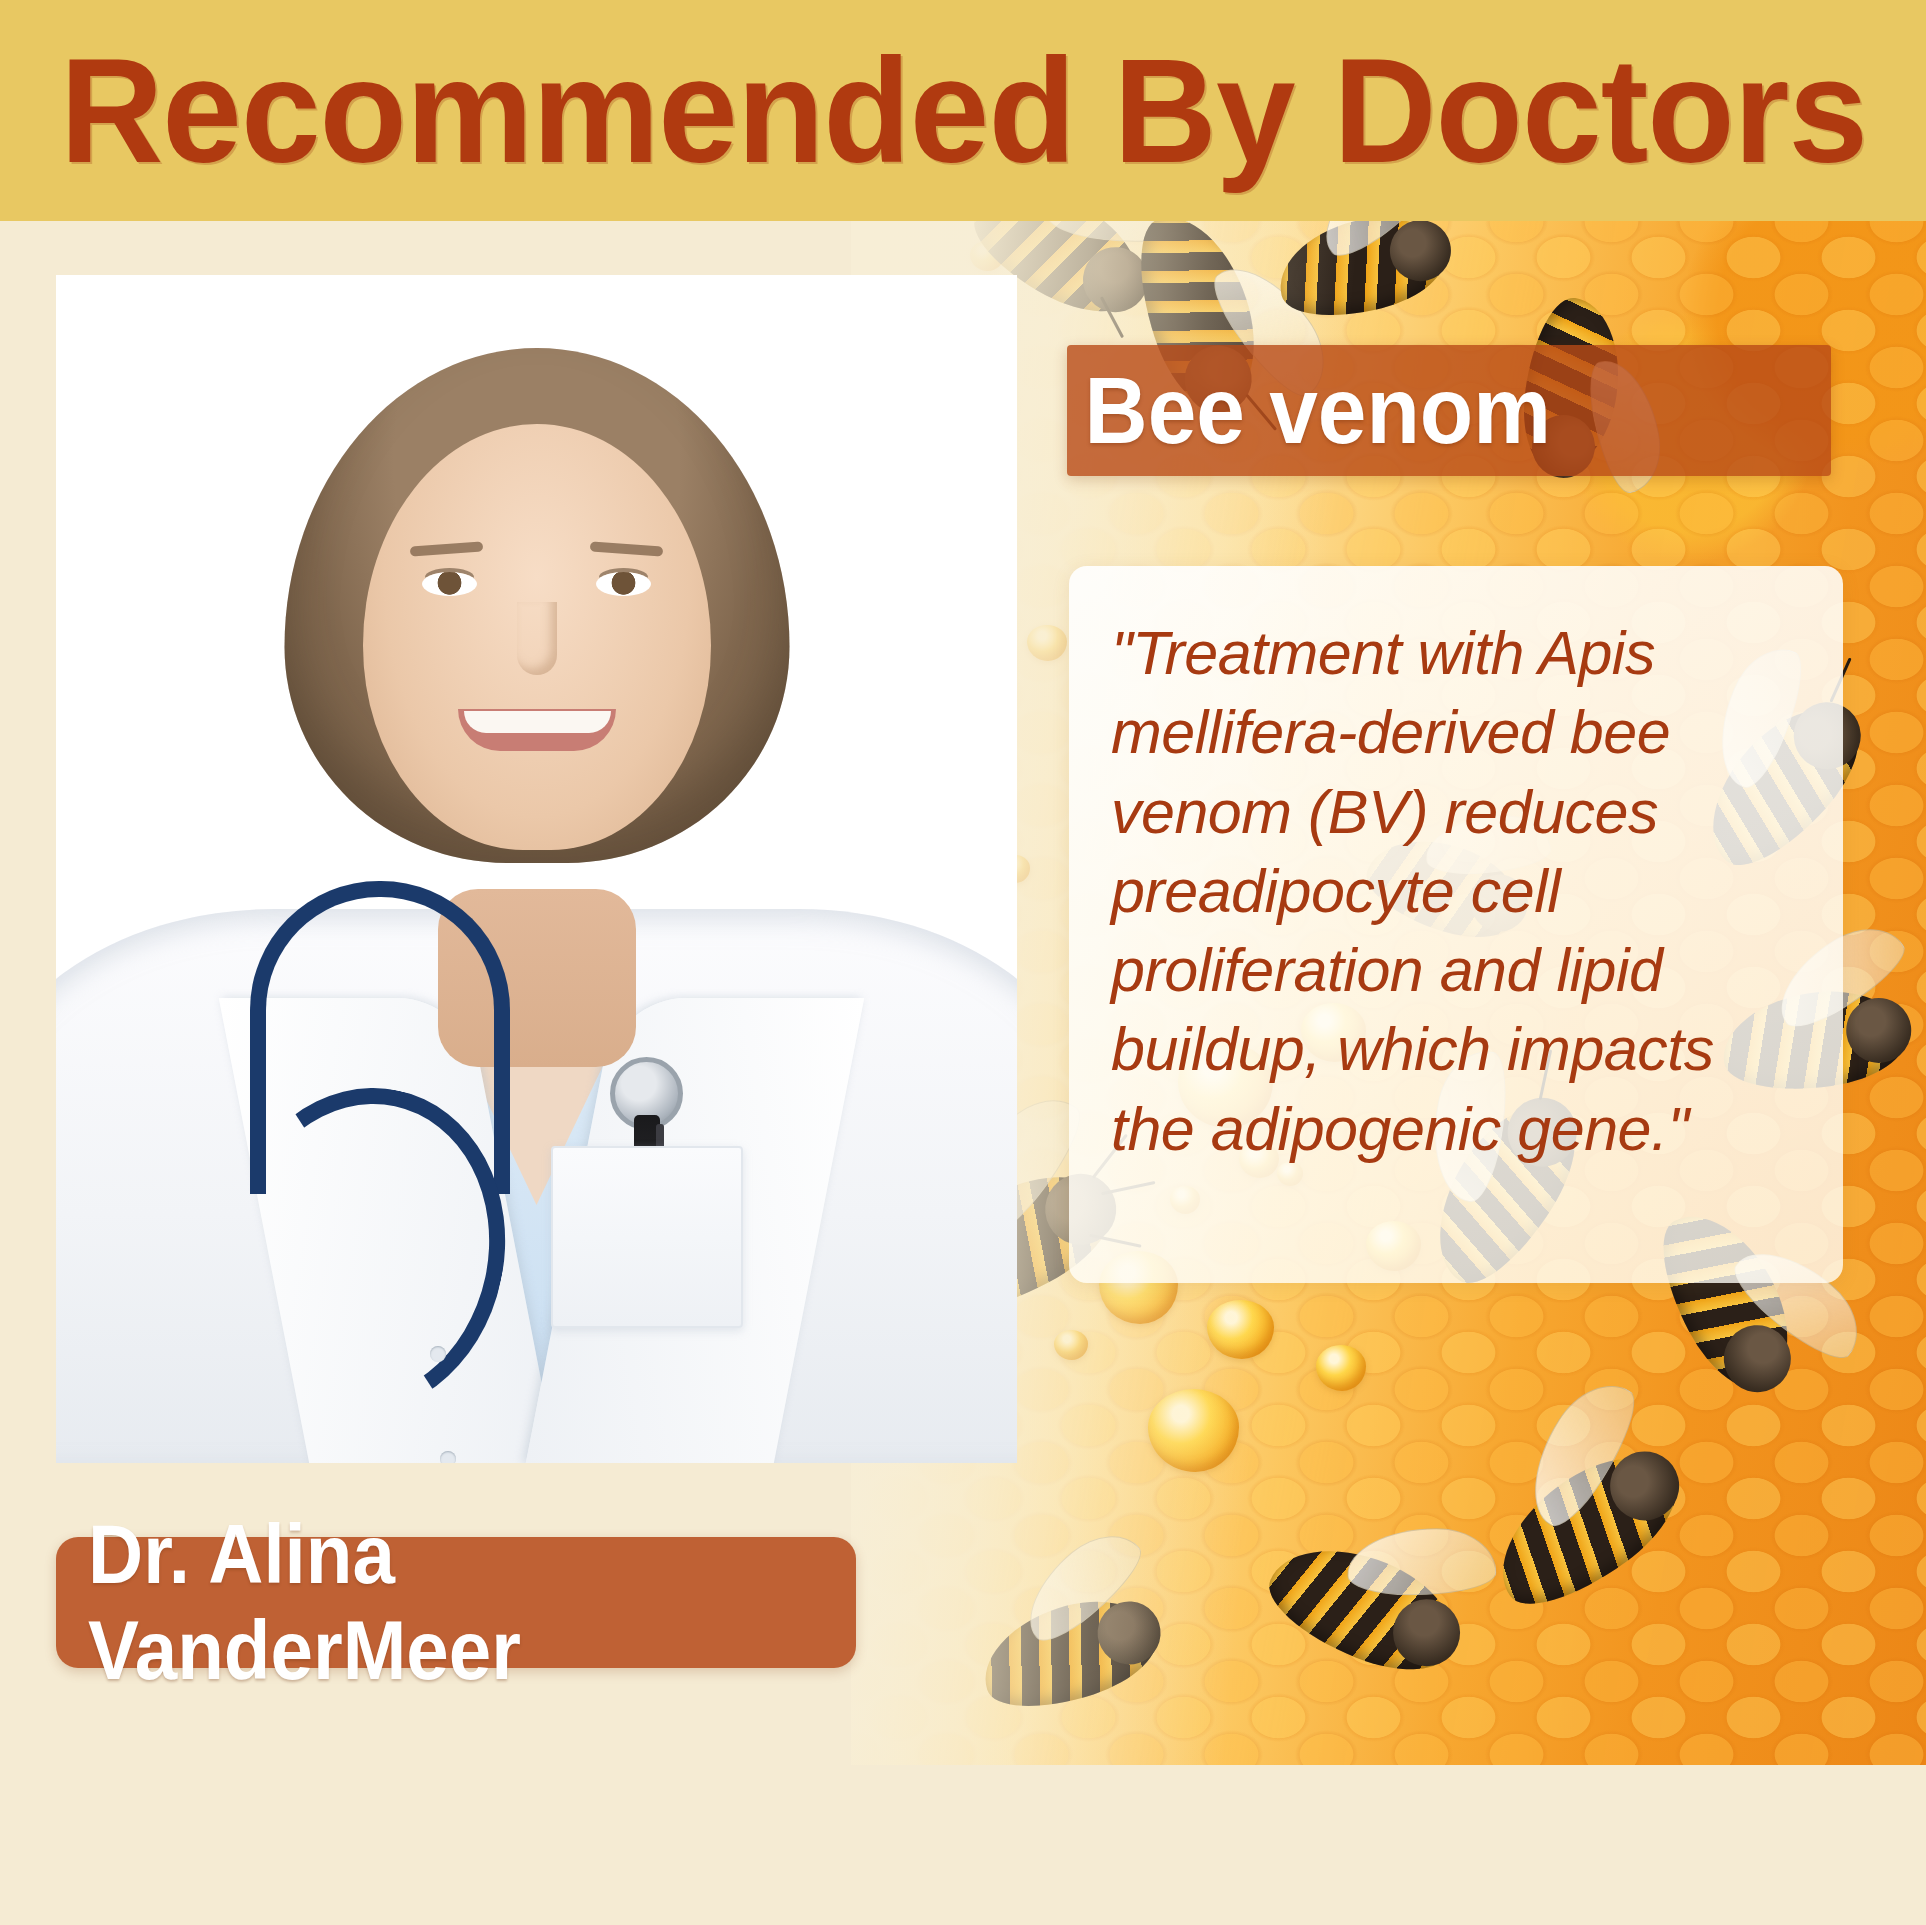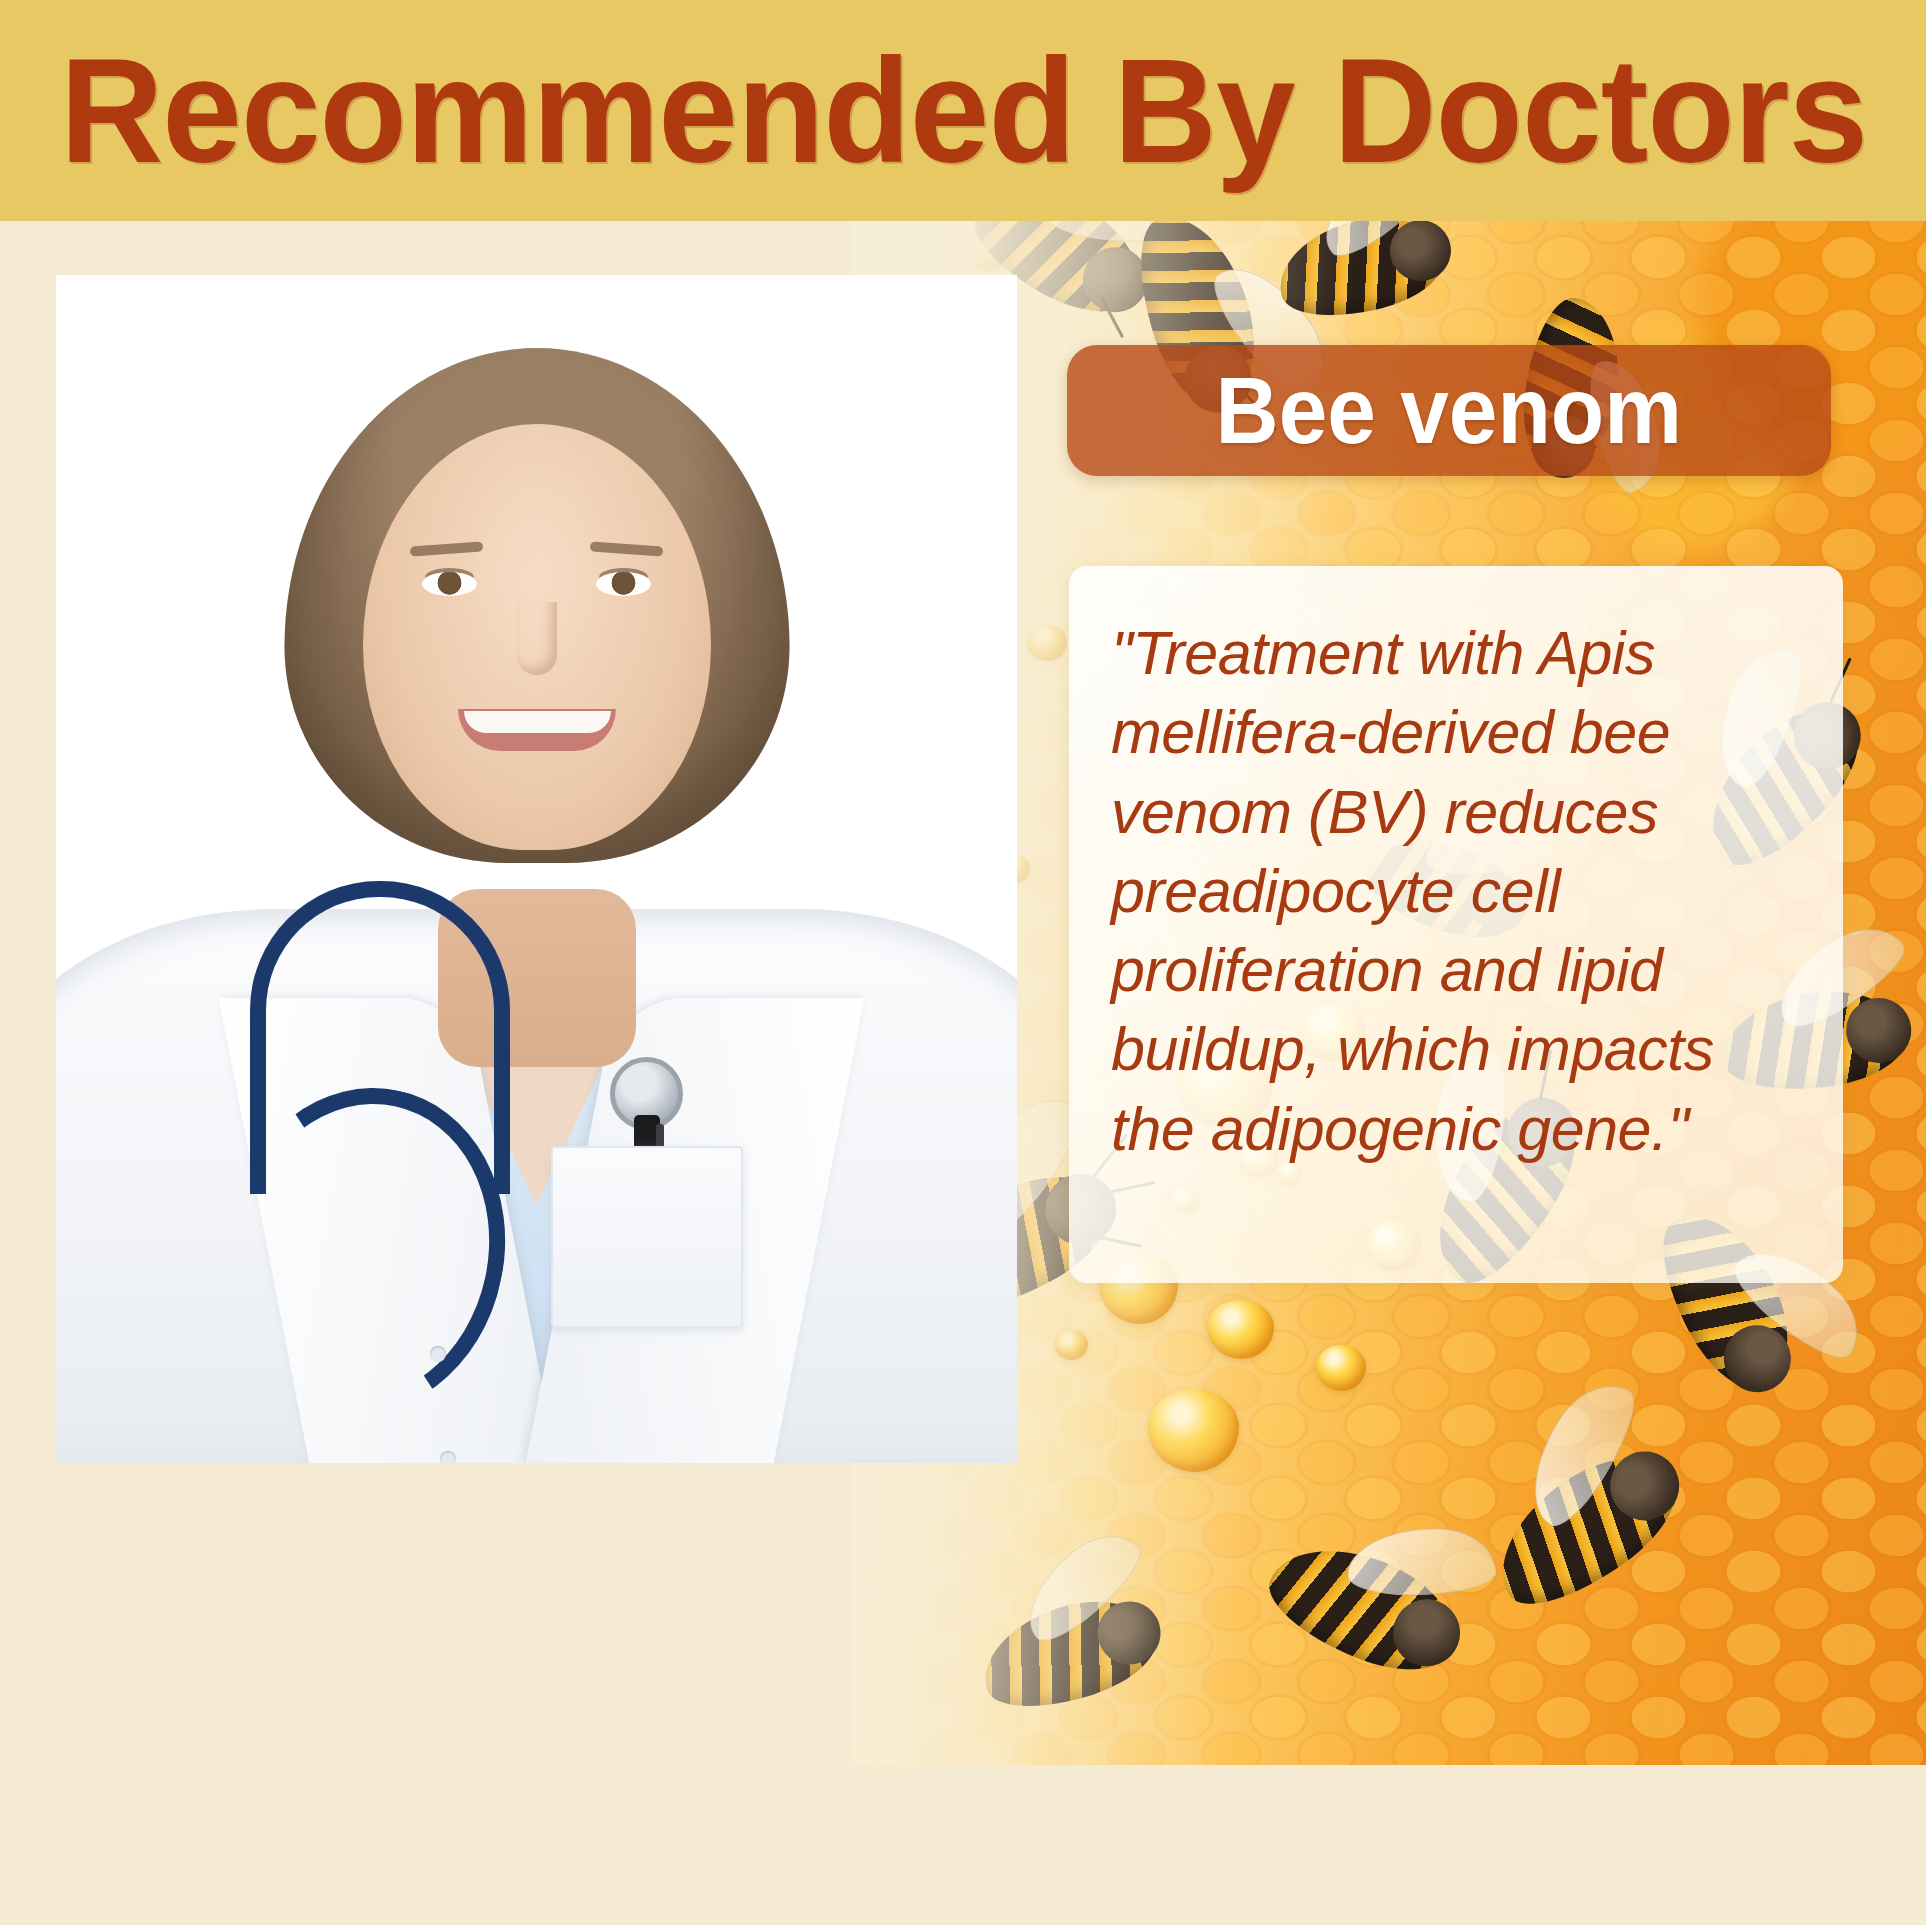--- a/index.html
+++ b/index.html
@@ -200,22 +200,22 @@
     background:linear-gradient(180deg,#FAFBFD 0%,#EEF1F5 100%);
     border:2px solid #E2E7ED;border-radius:4px;
     box-shadow:0 3px 8px rgba(180,192,205,.35);
   }
   .btn-dot{position:absolute;width:16px;height:16px;border-radius:50%;background:#E4E9EF;box-shadow:inset 0 1px 2px rgba(150,162,175,.8);}
 
   
   .chip-bee-venom{
     position:absolute;left:1067px;top:345px;width:764px;height:131px;
     background:rgba(184,74,22,.80);
-    border-radius:30px;
-    display:flex;align-items:center;justify-content:center;
+    border-radius:4px;
+    display:flex;align-items:center;justify-content:flex-start;
     z-index:30;
     box-shadow:0 4px 14px rgba(120,50,10,.22);
   }
   .chip-bee-venom span{
     color:#FFFFFF;font-size:94px;font-weight:700;
     font-family:"Liberation Sans", sans-serif;
     transform:scaleX(0.93);
     letter-spacing:0px;
     text-shadow:0 2px 4px rgba(110,40,5,.35);
   }
@@ -414,20 +414,23 @@
   </div>
 
   <div class="chip-bee-venom">
     <span>Bee venom</span>
   </div>
 
   <div class="quote-panel">
     <div class="quote-text">"Treatment with Apis mellifera-derived bee venom (BV) reduces preadipocyte cell proliferation and lipid buildup, which impacts the adipogenic gene."</div>
   </div>
 
+  <div class="name-bar">
+    <span>Dr. Alina VanderMeer</span>
+  </div>
 
   <div class="header-band">
     <div class="header-title">Recommended By Doctors</div>
   </div>
 
 
 </div>
 
 
 </body></html>

